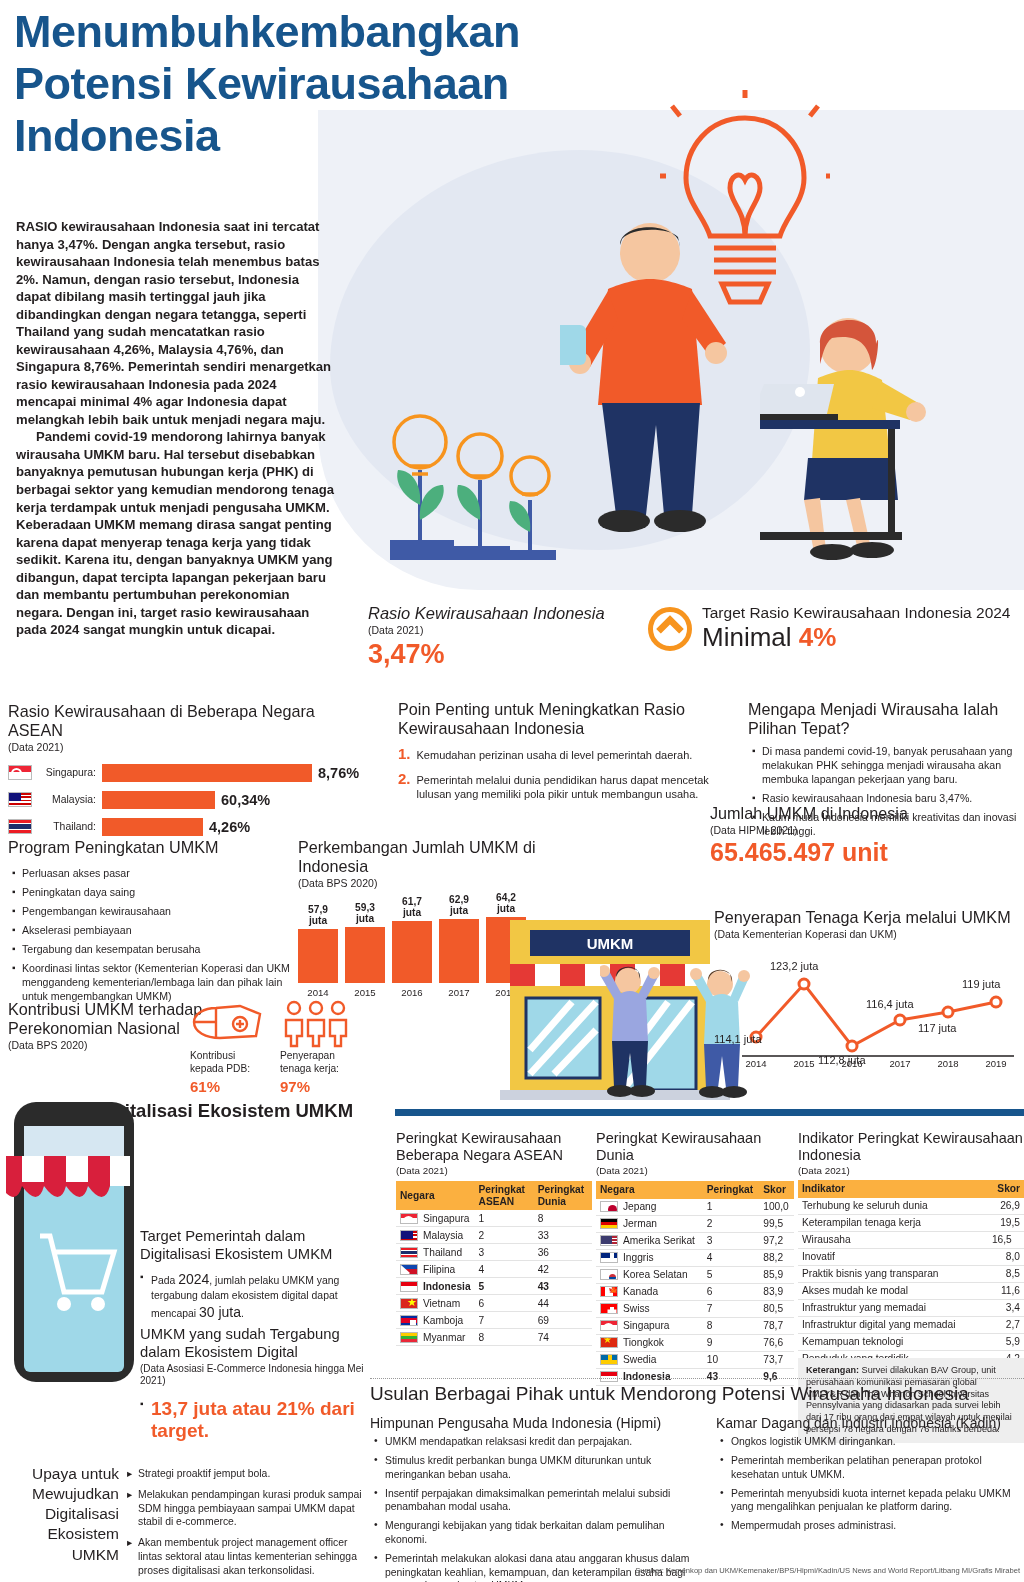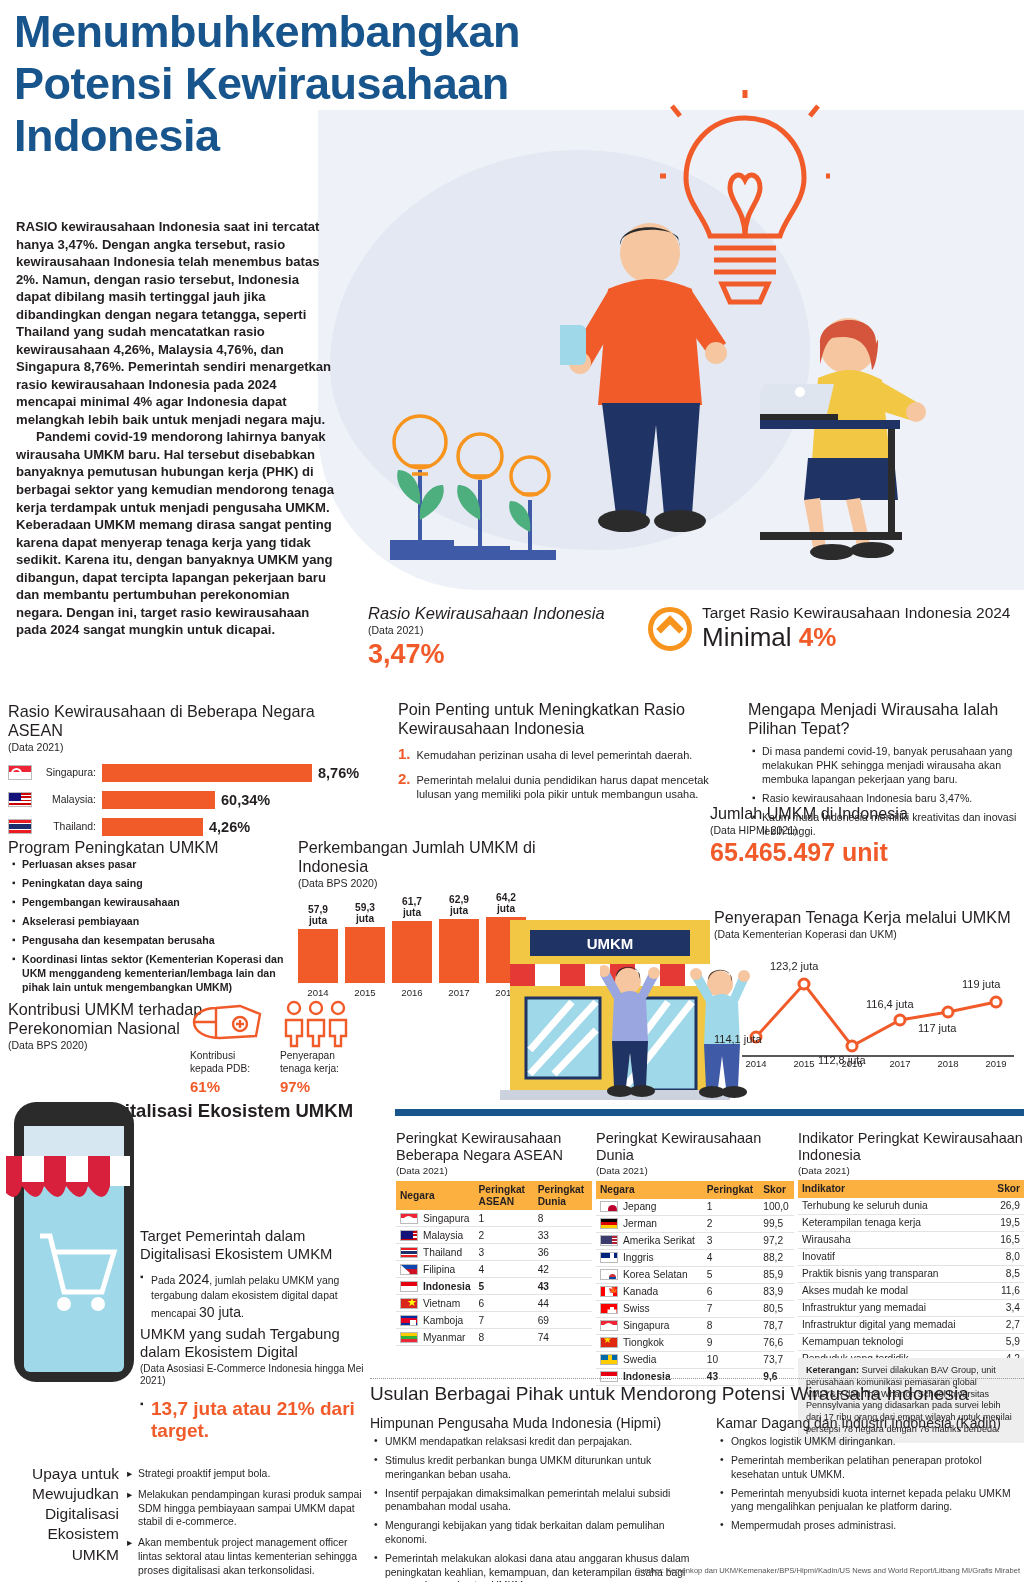--- a/index.html
+++ b/index.html
@@ -311,26 +311,26 @@
   <div class="sec-h">Mengapa Menjadi Wirausaha Ialah Pilihan Tepat?</div>
   <ul class="sq" style="margin-top:7px;padding-left:4px;">
     <li>Di masa pandemi covid-19, banyak perusahaan yang melakukan PHK sehingga menjadi wirausaha akan membuka lapangan pekerjaan yang baru.</li>
     <li>Rasio kewirausahaan Indonesia baru 3,47%.</li>
     <li>Kaum muda Indonesia memiliki kreativitas dan inovasi lebih tinggi.</li>
   </ul>
 </div>
 
 <div class="abs" id="program">
   <div class="sec-h">Program Peningkatan UMKM</div>
-  <ul class="sq" style="margin-top:1px;padding-left:4px;font-weight:bold;">
+  <ul class="sq" style="margin-top:10px;padding-left:4px;">
     <li>Perluasan akses pasar</li>
     <li>Peningkatan daya saing</li>
     <li>Pengembangan kewirausahaan</li>
     <li>Akselerasi pembiayaan</li>
-    <li>Pengusaha dan kesempatan berusaha</li>
+    <li>Tergabung dan kesempatan berusaha</li>
     <li>Koordinasi lintas sektor (Kementerian Koperasi dan UKM menggandeng kementerian/lembaga lain dan pihak lain untuk mengembangkan UMKM)</li>
   </ul>
 </div>
 
 <div class="abs" id="perkembangan">
   <div class="sec-h">Perkembangan Jumlah UMKM di Indonesia</div>
   <div class="sec-sub">(Data BPS 2020)</div>
   <div class="vb-wrap">
     <div class="vb">
       <div class="cap"><span>57,9</span><br><span>juta</span></div>
@@ -759,21 +759,21 @@
       <tr>
           <td>Terhubung ke seluruh dunia</td>
           <td style="text-align:right">26,9</td>
         </tr>
       <tr>
           <td>Keterampilan tenaga kerja</td>
           <td style="text-align:right">19,5</td>
         </tr>
       <tr>
           <td>Wirausaha</td>
-          <td style="text-align:right">16,5</td>
+          <td style="text-align:left">16,5</td>
         </tr>
       <tr>
           <td>Inovatif</td>
           <td style="text-align:right">8,0</td>
         </tr>
       <tr>
           <td>Praktik bisnis yang transparan</td>
           <td style="text-align:right">8,5</td>
         </tr>
       <tr>

